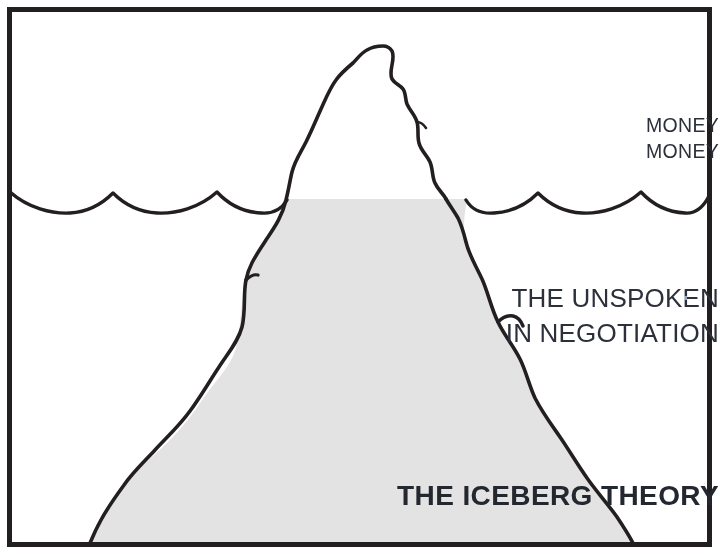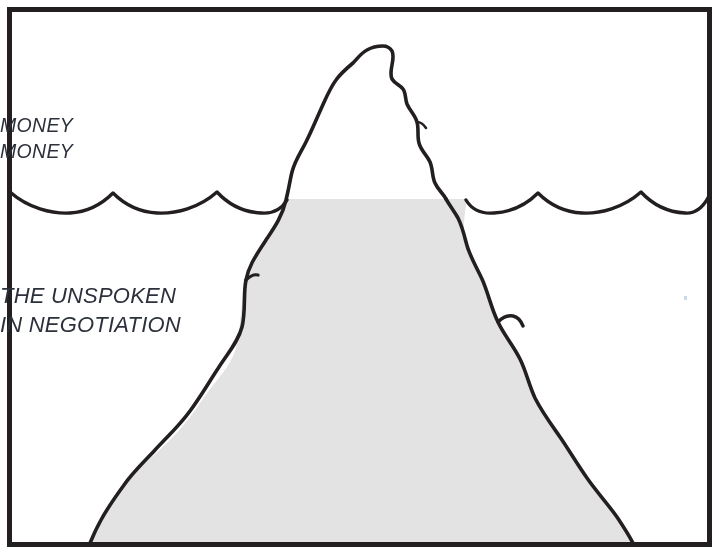--- a/index.html
+++ b/index.html
@@ -28,38 +28,37 @@
   .label-layer {
     position: absolute;
     left: 0;
     top: 0;
     width: 719px;
     height: 554px;
     pointer-events: none;
   }
   .text-block {
     position: absolute;
-    text-align: left;
+    text-align: right;
     color: #2c303b;
     line-height: 1.34;
     white-space: nowrap;
-    font-style: italic;
   }
   #above-water-label {
     left: 0;
     top: 112px;
     width: 719px;
     font-size: 19.5px;
     letter-spacing: 0.3px;
   }
   #below-water-label {
     left: 0;
     top: 281px;
     width: 719px;
-    font-size: 22px;
+    font-size: 26px;
     letter-spacing: 0.2px;
   }
   #title-label {
     left: 0;
     top: 477px;
     width: 719px;
     font-size: 28px;
     font-weight: bold;
     letter-spacing: 0.4px;
     color: #23272f;
@@ -190,18 +189,19 @@
     <div id="above-water-label" class="text-block">
       <span class="text-line">MONEY</span>
       <span class="text-line">MONEY</span>
     </div>
 
     <div id="below-water-label" class="text-block">
       <span class="text-line">THE UNSPOKEN</span>
       <span class="text-line">IN NEGOTIATION</span>
     </div>
 
+    <div id="title-label" class="text-block">THE ICEBERG THEORY</div>
 
     <div id="speck"></div>
 
   </div>
 
 </div>
 
 </body></html>

